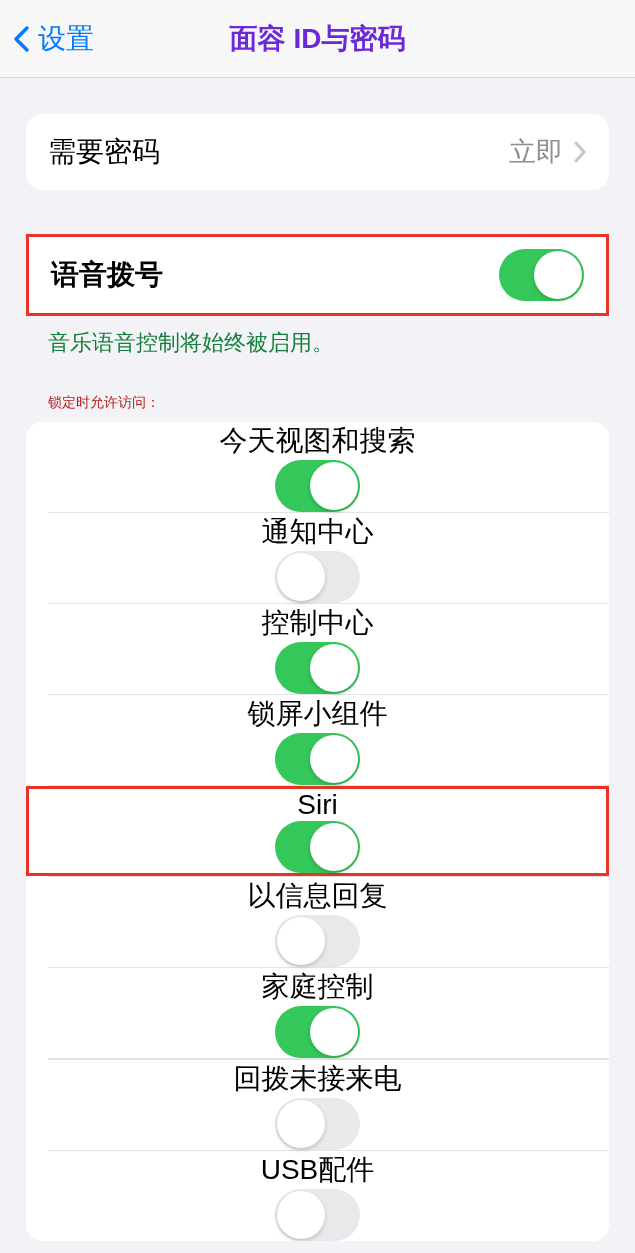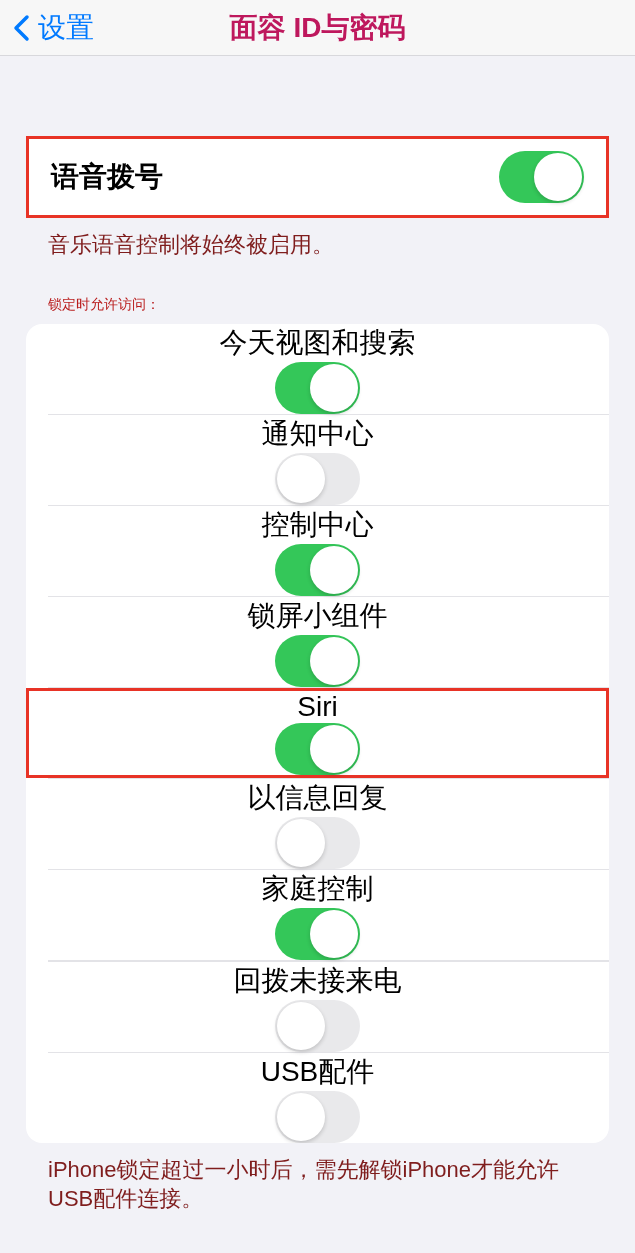--- a/index.html
+++ b/index.html
@@ -11,21 +11,21 @@
       font-family: -apple-system, BlinkMacSystemFont, "Helvetica Neue", sans-serif;
       background: #f2f2f7;
       width: 635px;
       height: 1253px;
       overflow: hidden;
     }
     .header {
       display: flex;
       align-items: center;
       justify-content: center;
-      height: 56px;
+      height: 78px;
       background: #f7f7f7;
       position: relative;
       border-bottom: 1px solid #d8d8dc;
     }
     .back-button {
       position: absolute;
       left: 12px;
       display: flex;
       align-items: center;
       color: #007aff;
@@ -36,21 +36,21 @@
       height: 28px;
       margin-right: 8px;
     }
     .back-chevron svg {
       width: 100%;
       height: 100%;
     }
     .header-title {
       font-size: 28px;
       font-weight: 600;
-      color: #be185d;
+      color: #6d28d9;
     }
     .content {
       padding: 0 26px;
     }
     .group {
       background: #fff;
       border-radius: 16px;
       overflow: hidden;
     }
     .group.highlighted {
@@ -87,21 +87,21 @@
     .chevron-right {
       width: 14px;
       height: 22px;
     }
     .chevron-right svg {
       width: 100%;
       height: 100%;
     }
     .footer-text {
       font-size: 22px;
-      color: #7f1d1d;
+      color: #15803d;
       padding: 12px 22px 0 22px;
       line-height: 1.35;
     }
     .section-header {
       font-size: 14px;
       color: #b91c1c;
       padding: 0 22px 10px 22px;
     }
     .separator {
       height: 1px;
@@ -155,20 +155,33 @@
         </svg>
     </span>
     <span>设置</span>
   </div>
   <div class="header-title">面容 ID与密码</div>
 </div>
 
 <div class="content">
   <div class="spacer-36"></div>
 
+  <div class="group">
+    <div class="row">
+      <span class="row-label">需要密码</span>
+      <div class="row-right">
+        <span class="row-value">立即</span>
+        <span class="chevron-right">
+          <svg viewBox="0 0 14 22" fill="none">
+              <path d="M3 2 L11 11 L3 20" stroke="#c4c4c8" stroke-width="3" stroke-linecap="round" stroke-linejoin="round"></path>
+            </svg>
+        </span>
+      </div>
+    </div>
+  </div>
 
   <div class="spacer-44"></div>
 
   <div class="group highlighted">
     <div class="row">
       <span class="row-label">语音拨号</span>
       <div class="toggle on">
         <div class="toggle-knob"></div>
       </div>
     </div>

